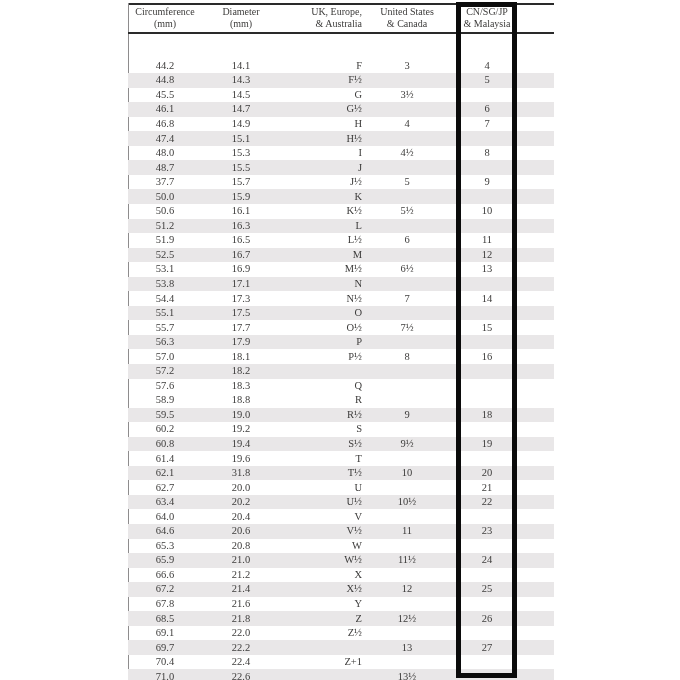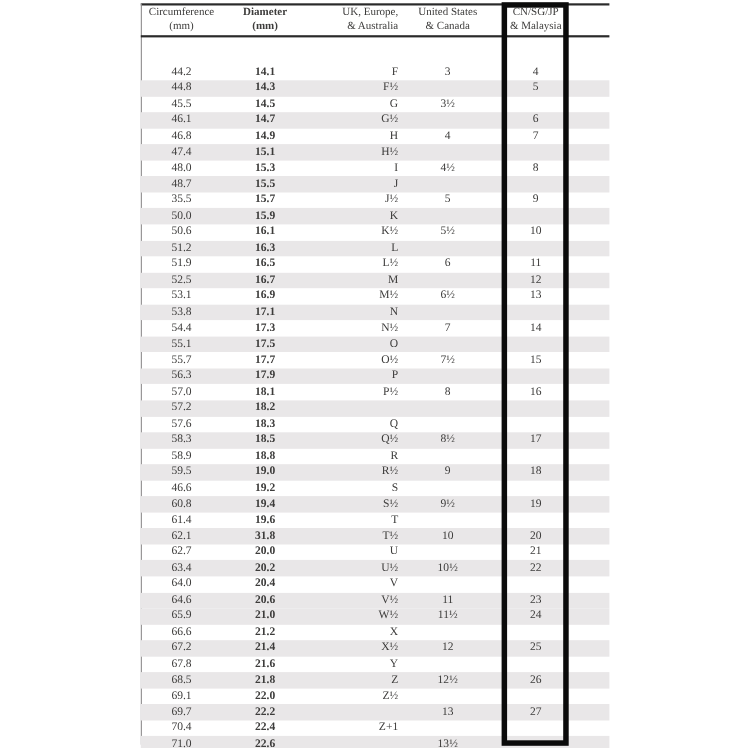--- a/index.html
+++ b/index.html
@@ -68,21 +68,21 @@
   }
   .cell {
     text-align: center;
     font-size: 10.5px;
     line-height: 12px;
     color: var(--text, #3d3c3b);
     white-space: nowrap;
     overflow: visible;
   }
   .c0 { width: 74px; }
-  .c1 { width: 78px; font-weight: bold; }
+  .c1 { width: 78px; }
   .c2 { width: 82px; text-align: right; }
   .c3 { width: 90px; }
   .c4 { width: 70px; }
   .c5 { width: 32px; }
   .highlight-box {
     position: absolute;
     left: 328px;
     top: 2px;
     width: 61px;
     height: 676px;
@@ -184,21 +184,21 @@
         </div>
         <div class="row alt">
           <div class="cell c0">48.7</div>
           <div class="cell c1">15.5</div>
           <div class="cell c2">J</div>
           <div class="cell c3"></div>
           <div class="cell c4"></div>
           <div class="cell c5"></div>
         </div>
         <div class="row">
-          <div class="cell c0">35.5</div>
+          <div class="cell c0">37.7</div>
           <div class="cell c1">15.7</div>
           <div class="cell c2">J½</div>
           <div class="cell c3">5</div>
           <div class="cell c4">9</div>
           <div class="cell c5"></div>
         </div>
         <div class="row alt">
           <div class="cell c0">50.0</div>
           <div class="cell c1">15.9</div>
           <div class="cell c2">K</div>
@@ -303,46 +303,38 @@
           <div class="cell c5"></div>
         </div>
         <div class="row">
           <div class="cell c0">57.6</div>
           <div class="cell c1">18.3</div>
           <div class="cell c2">Q</div>
           <div class="cell c3"></div>
           <div class="cell c4"></div>
           <div class="cell c5"></div>
         </div>
-        <div class="row alt">
-          <div class="cell c0">58.3</div>
-          <div class="cell c1">18.5</div>
-          <div class="cell c2">Q½</div>
-          <div class="cell c3">8½</div>
-          <div class="cell c4">17</div>
-          <div class="cell c5"></div>
-        </div>
         <div class="row">
           <div class="cell c0">58.9</div>
           <div class="cell c1">18.8</div>
           <div class="cell c2">R</div>
           <div class="cell c3"></div>
           <div class="cell c4"></div>
           <div class="cell c5"></div>
         </div>
         <div class="row alt">
           <div class="cell c0">59.5</div>
           <div class="cell c1">19.0</div>
           <div class="cell c2">R½</div>
           <div class="cell c3">9</div>
           <div class="cell c4">18</div>
           <div class="cell c5"></div>
         </div>
         <div class="row">
-          <div class="cell c0">46.6</div>
+          <div class="cell c0">60.2</div>
           <div class="cell c1">19.2</div>
           <div class="cell c2">S</div>
           <div class="cell c3"></div>
           <div class="cell c4"></div>
           <div class="cell c5"></div>
         </div>
         <div class="row alt">
           <div class="cell c0">60.8</div>
           <div class="cell c1">19.4</div>
           <div class="cell c2">S½</div>
@@ -391,20 +383,28 @@
           <div class="cell c5"></div>
         </div>
         <div class="row alt">
           <div class="cell c0">64.6</div>
           <div class="cell c1">20.6</div>
           <div class="cell c2">V½</div>
           <div class="cell c3">11</div>
           <div class="cell c4">23</div>
           <div class="cell c5"></div>
         </div>
+        <div class="row">
+          <div class="cell c0">65.3</div>
+          <div class="cell c1">20.8</div>
+          <div class="cell c2">W</div>
+          <div class="cell c3"></div>
+          <div class="cell c4"></div>
+          <div class="cell c5"></div>
+        </div>
         <div class="row alt">
           <div class="cell c0">65.9</div>
           <div class="cell c1">21.0</div>
           <div class="cell c2">W½</div>
           <div class="cell c3">11½</div>
           <div class="cell c4">24</div>
           <div class="cell c5"></div>
         </div>
         <div class="row">
           <div class="cell c0">66.6</div>

